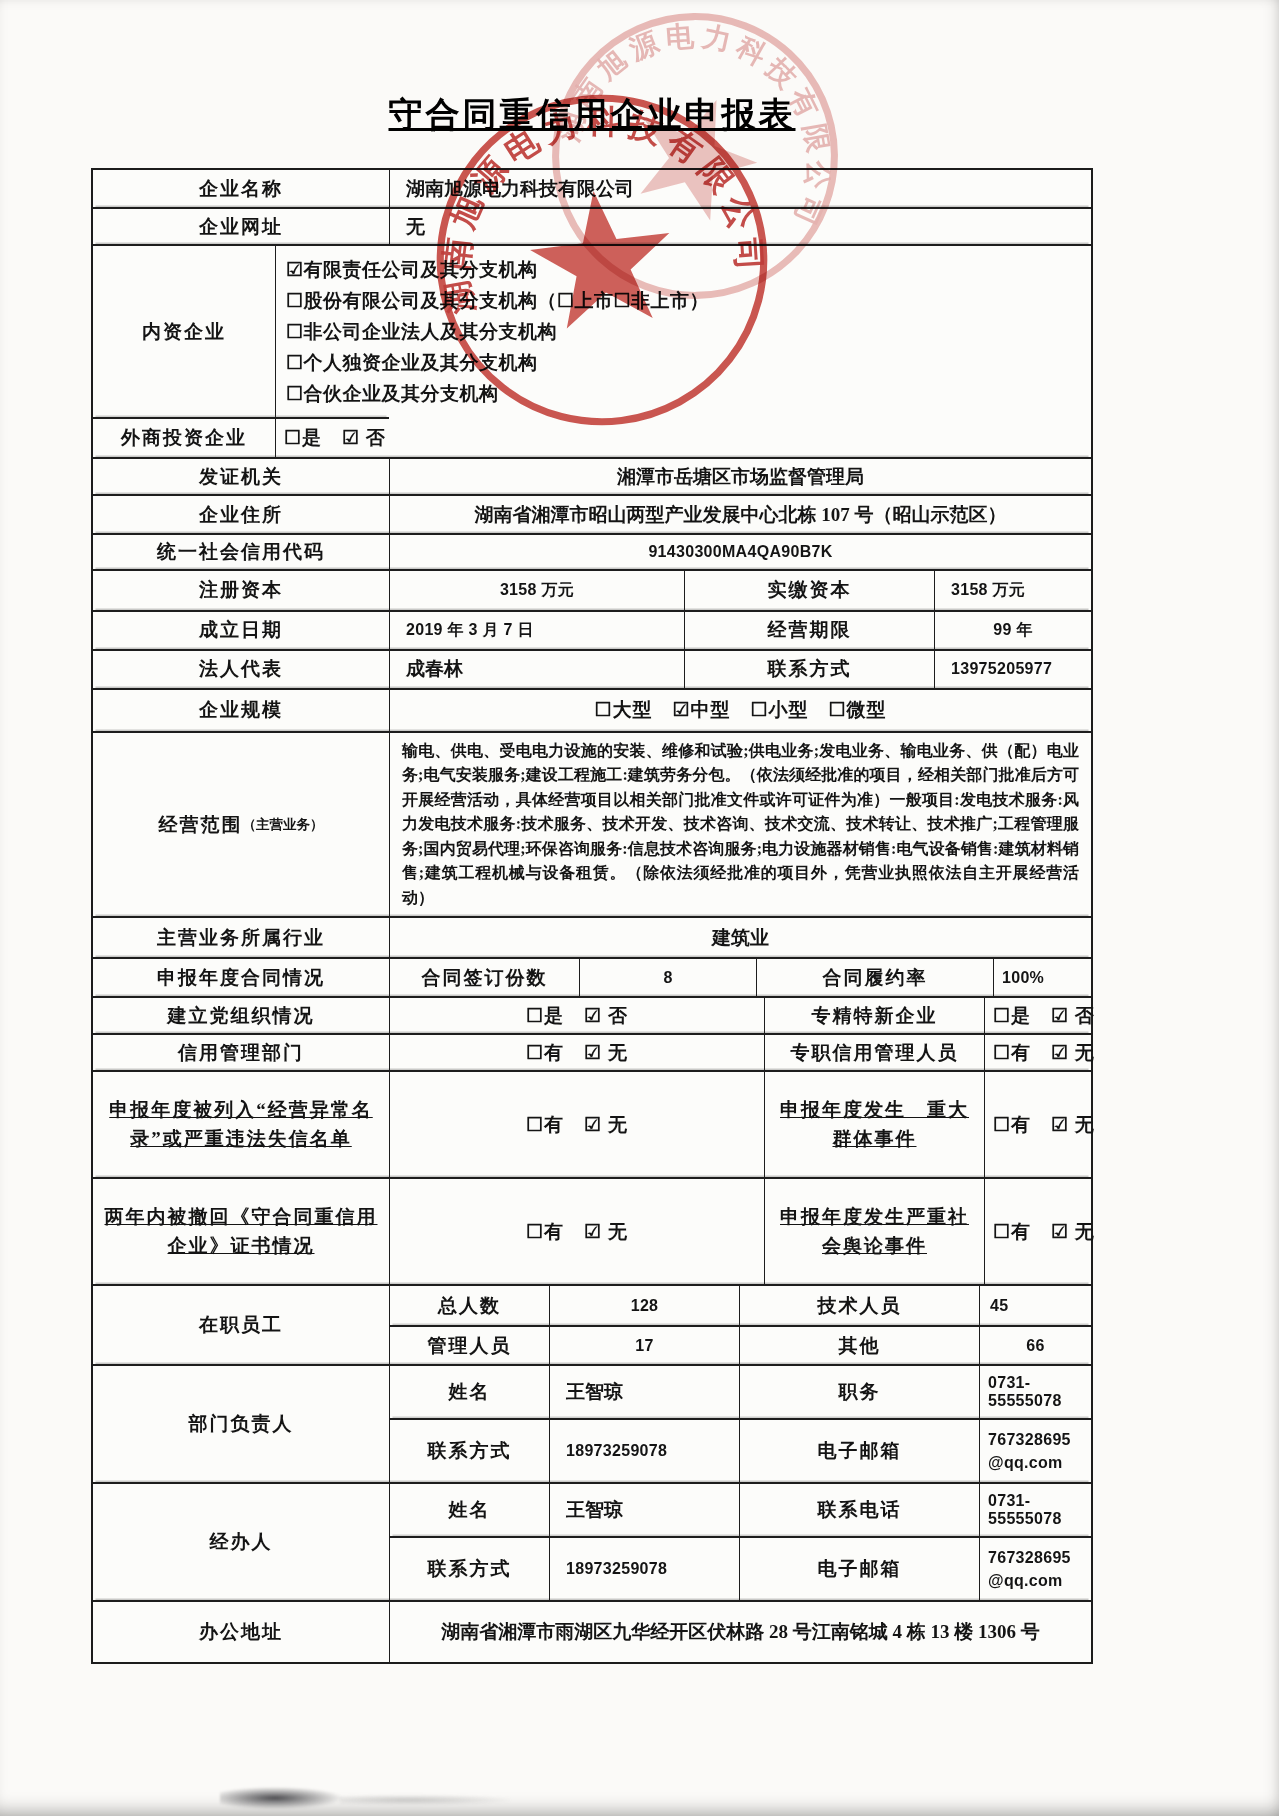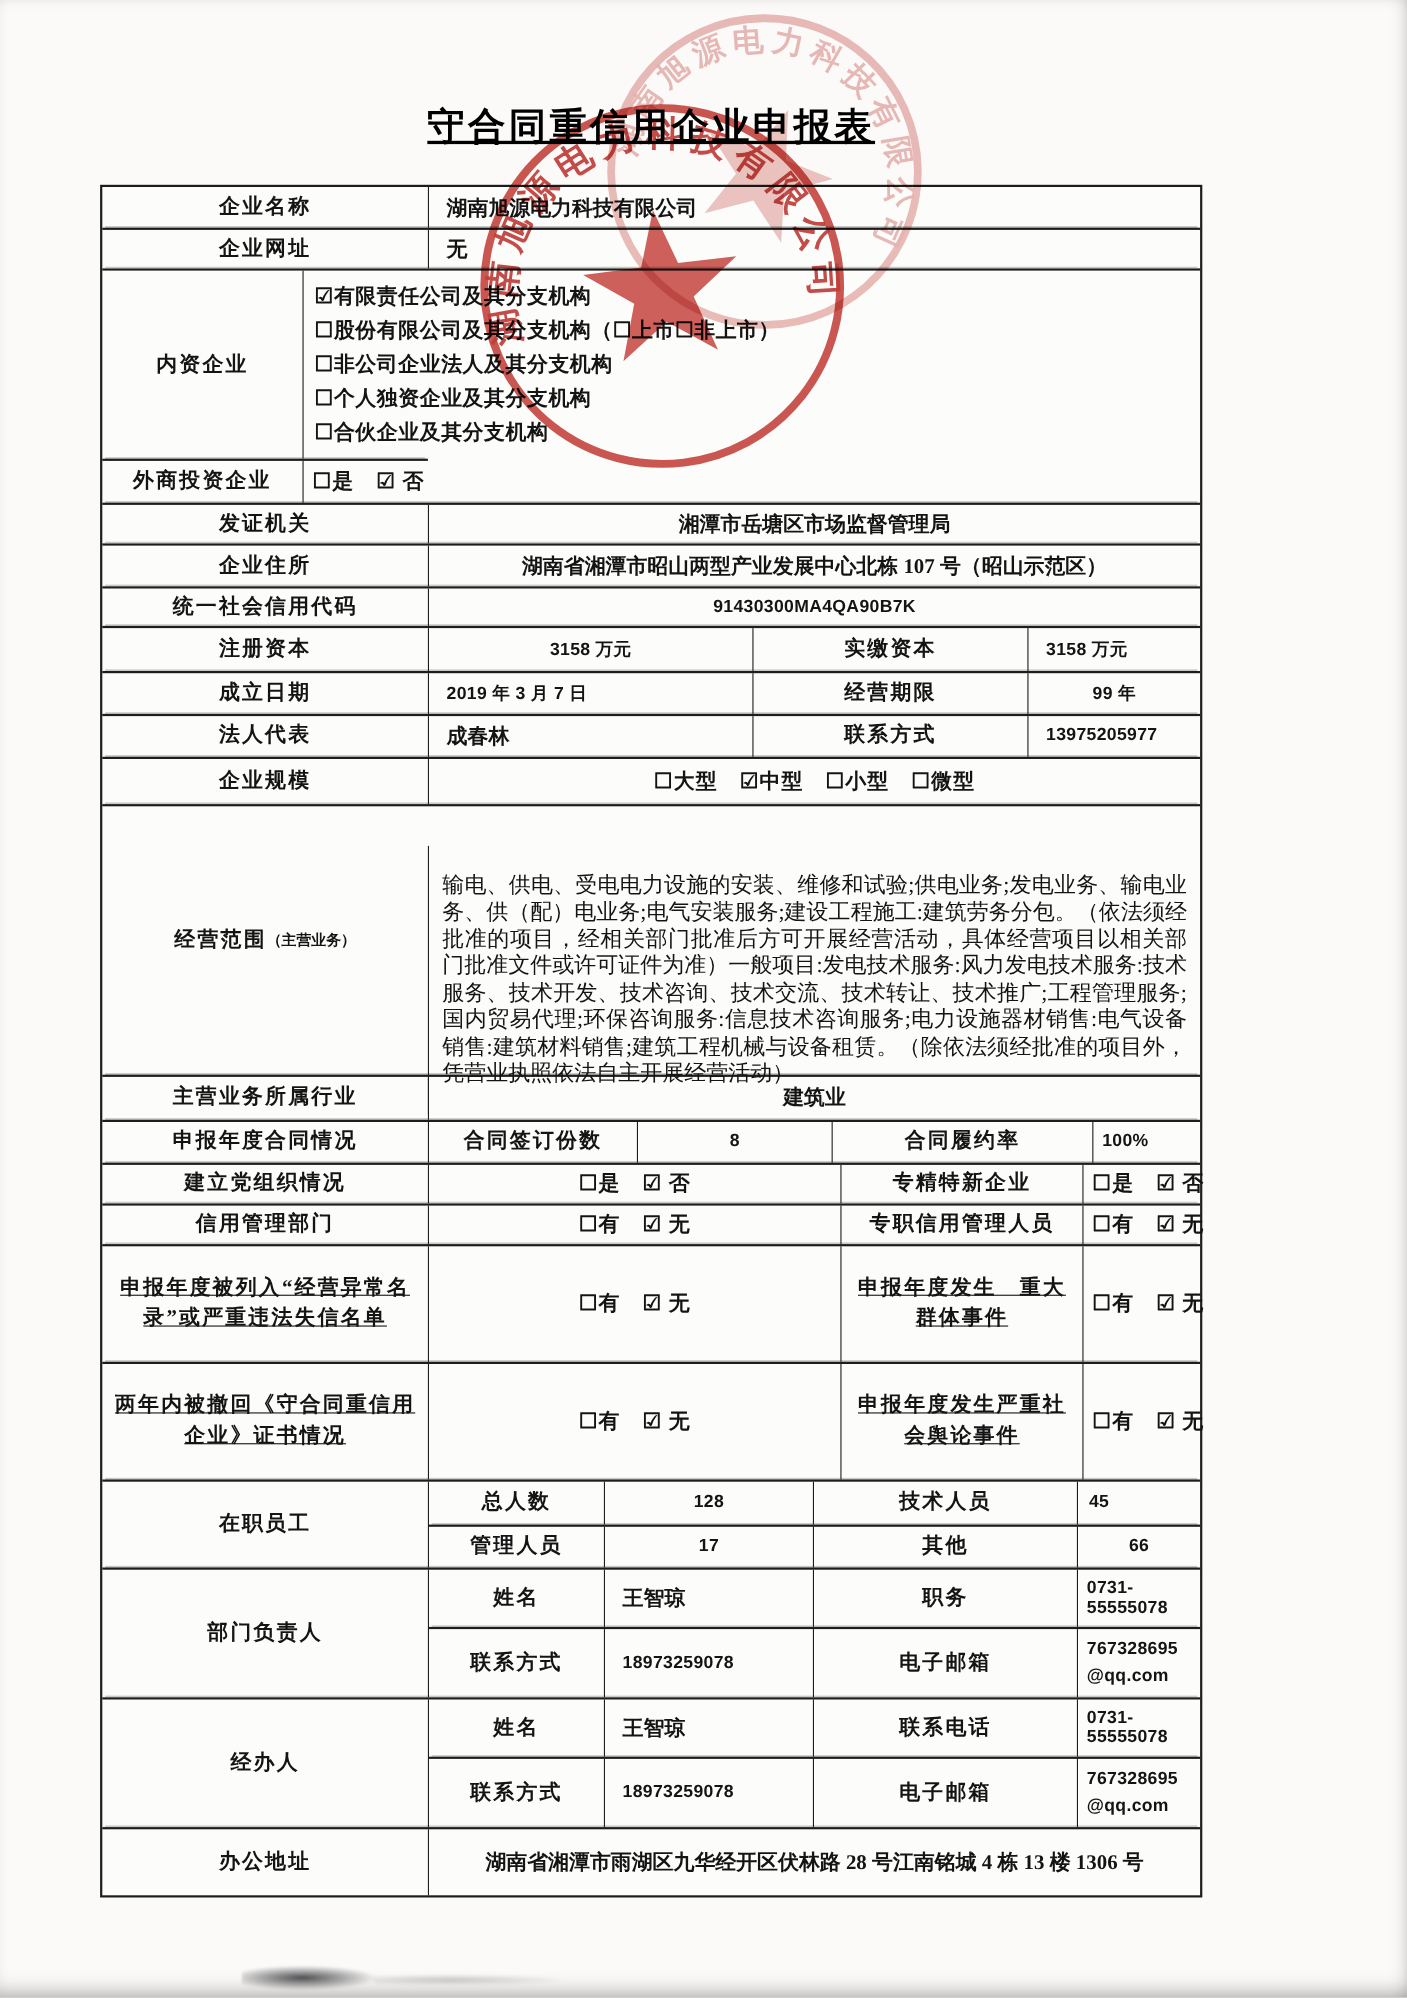--- a/index.html
+++ b/index.html
@@ -38,21 +38,21 @@
   .g4yn { grid-template-columns:296px 375px 220px 1fr; }
   .gi-reg { grid-template-columns:182px 1fr; }
   .gi-p  { grid-template-columns:159px 190px 240px 1fr; }
 
   .h37{min-height:37px} .h39{min-height:39px} .h35{min-height:35px} .h41{min-height:41px}
   .h43{min-height:43px} .h62{min-height:62px} .h107{min-height:107px}
   .h52{min-height:52px} .h64{min-height:64px} .h40{min-height:40px}
 
   .opts { flex-direction:column; align-items:flex-start; justify-content:center; padding:8px 4px 8px 10px; }
   .opt  { font-size:19px; font-weight:700; line-height:31px; white-space:nowrap; letter-spacing:.5px; }
-  .scope-txt { font-size:20px; font-weight:400; line-height:24.5px; text-align:justify; padding:6px 12px;margin-top:36px; }
+  .scope-txt { font-size:16px; font-weight:700; line-height:24.5px; text-align:justify; padding:6px 12px; }
   .lab-sub { font-size:13.5px; font-weight:700; letter-spacing:0; }
   .wrapcell { line-height:1.5;text-decoration:underline; }
   .break { word-break:break-all; line-height:1.45; text-align:left; }
 
   .seal { position:absolute; pointer-events:none; mix-blend-mode:multiply; }
   .seal-main { left:428px; top:86px; width:348px; height:348px; transform:rotate(-7deg); opacity:.88; }
   .seal-ghost { left:545px; top:6px; width:300px; height:300px; transform:rotate(21deg); opacity:.34; }
 
   .smudge { position:absolute; left:220px; top:1787px; width:122px; height:22px;
     background:radial-gradient(ellipse at 45% 50%, rgba(35,35,40,.8), rgba(35,35,40,0) 72%);

